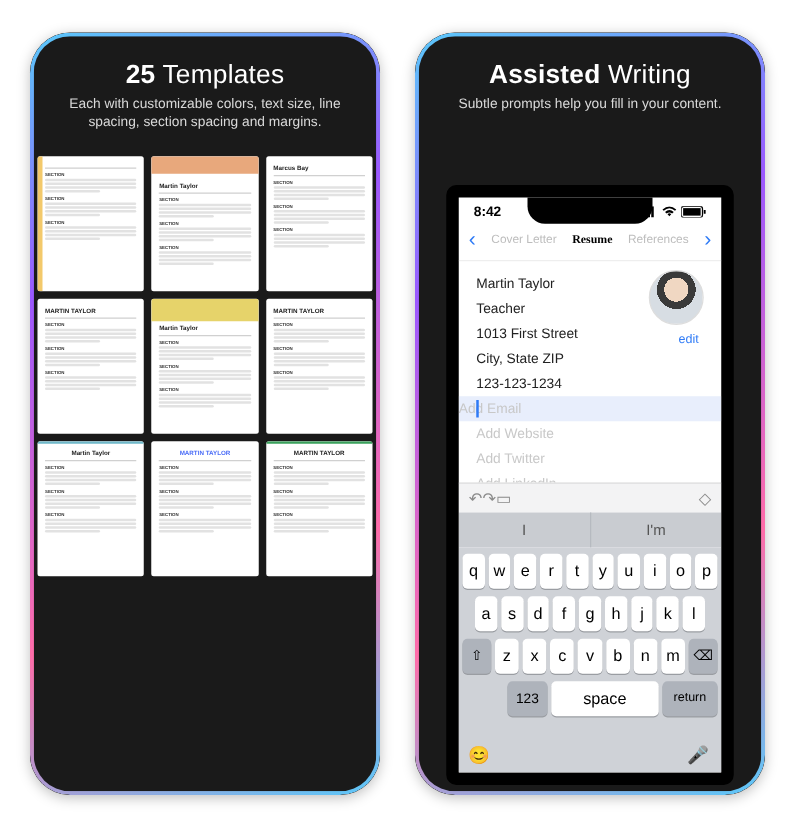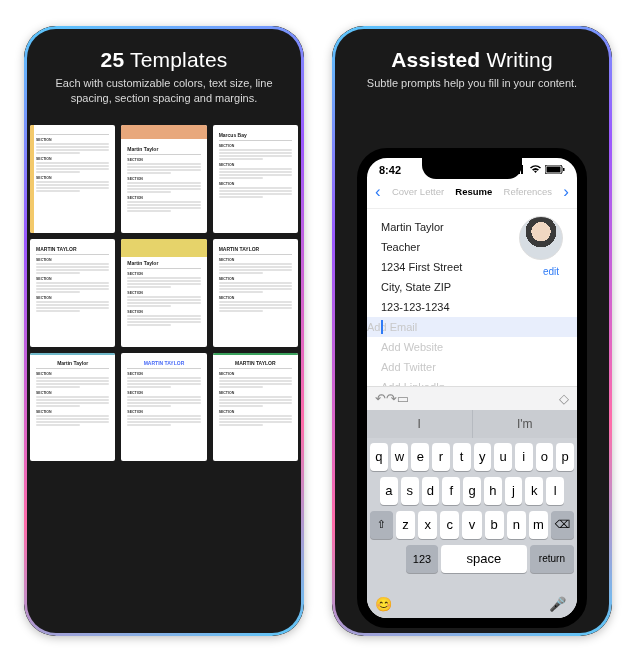--- a/index.html
+++ b/index.html
@@ -68,21 +68,21 @@
   .tpl .blk { height:2px; background:#e2e2e2; margin:1px 0; border-radius:1px;}
   .tpl .blk.s { width:60%; }
   .tpl .sec { font-size:3.5px; font-weight:700; color:#333; margin-top:3px;}
 
   
   .phone {
     position:absolute;
     top:122px; left:50%; transform:translateX(-50%);
     width: 230px; height: 480px;
     background:#fff;
-    border-radius: 30px;
+    border-radius: 8px;
     border: 10px solid #000;
     overflow:hidden;
   }
   .notch {
     position:absolute; top:-1px; left:50%; transform:translateX(-50%);
     width: 100px; height: 22px; background:#000;
     border-bottom-left-radius: 14px; border-bottom-right-radius:14px;
     z-index:5;
   }
   .status {
@@ -90,21 +90,21 @@
     font-size:11px; font-weight:600; padding: 6px 12px 2px; color:#000;
   }
   .sigs { display:flex; gap:3px; align-items:center; }
   .tabs {
     display:flex; align-items:center; justify-content:space-between;
     padding: 4px 8px 6px; font-size:10px;
     border-bottom:1px solid #eee;
   }
   .tabs .chev { color:#2f7bf6; font-size:17px; font-weight:300;}
   .tabs .t { color:#bdbdbd; font-size:9.5px; }
-  .tabs .t.active { color:#000; font-weight:700; }
+  .tabs .t.active { color:#000; font-weight:700;font-family:Liberation Serif, serif; }
   .form { padding: 8px 14px; font-size:11px; color:#222; }
   .form .row { padding:4px 0; }
   .form .muted { color:#c8c8c8; }
   .form .highlight { background:#e8eefc; color:#c8c8c8; margin: 0 -14px; padding:4px 0; position:relative;}
   .form .cursor { position:absolute; left:14px; top:3px; bottom:3px; width:1.5px; background:#2f7bf6;}
   .avatar {
     position:absolute; top:58px; right:14px;
     width:44px; height:44px; border-radius:50%;
     background: radial-gradient(circle at 50% 35%, #f0d7c2 0 28%, #3a3a3a 28% 45%, #d7dde3 45% 100%);
     border:1px solid #ddd;
@@ -381,21 +381,21 @@
     <div class="tabs">
       <span class="chev">‹</span>
       <span class="t">Cover Letter</span>
       <span class="t active">Resume</span>
       <span class="t">References</span>
       <span class="chev">›</span>
     </div>
     <div class="form">
       <div class="row">Martin Taylor</div>
       <div class="row">Teacher</div>
-      <div class="row">1234 First Street</div>
+      <div class="row">1013 First Street</div>
       <div class="row">City, State ZIP</div>
       <div class="row">123-123-1234</div>
       <div class="highlight"><span class="cursor"></span><span>Add Email</span></div>
       <div class="row muted">Add Website</div>
       <div class="row muted">Add Twitter</div>
       <div class="row muted">Add LinkedIn</div>
     </div>
     <div class="avatar"></div>
     <div class="edit">edit</div>
 

